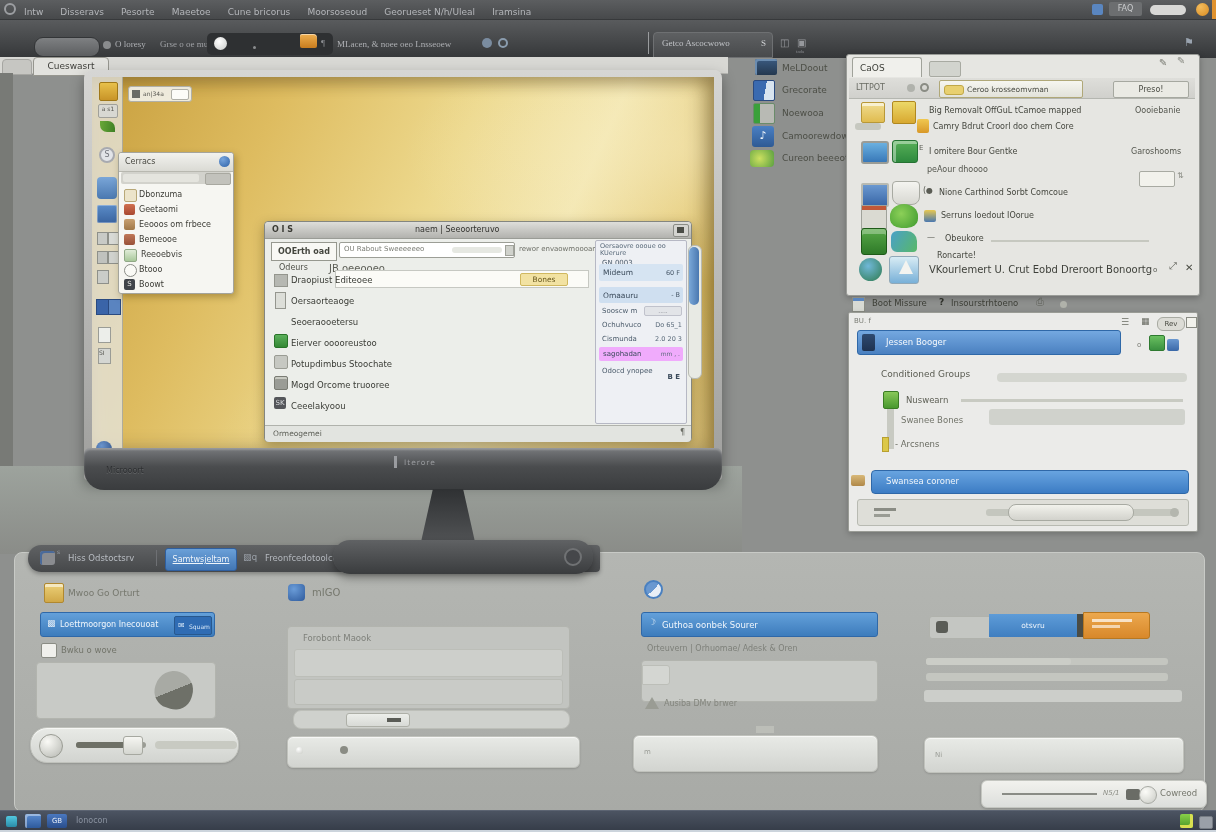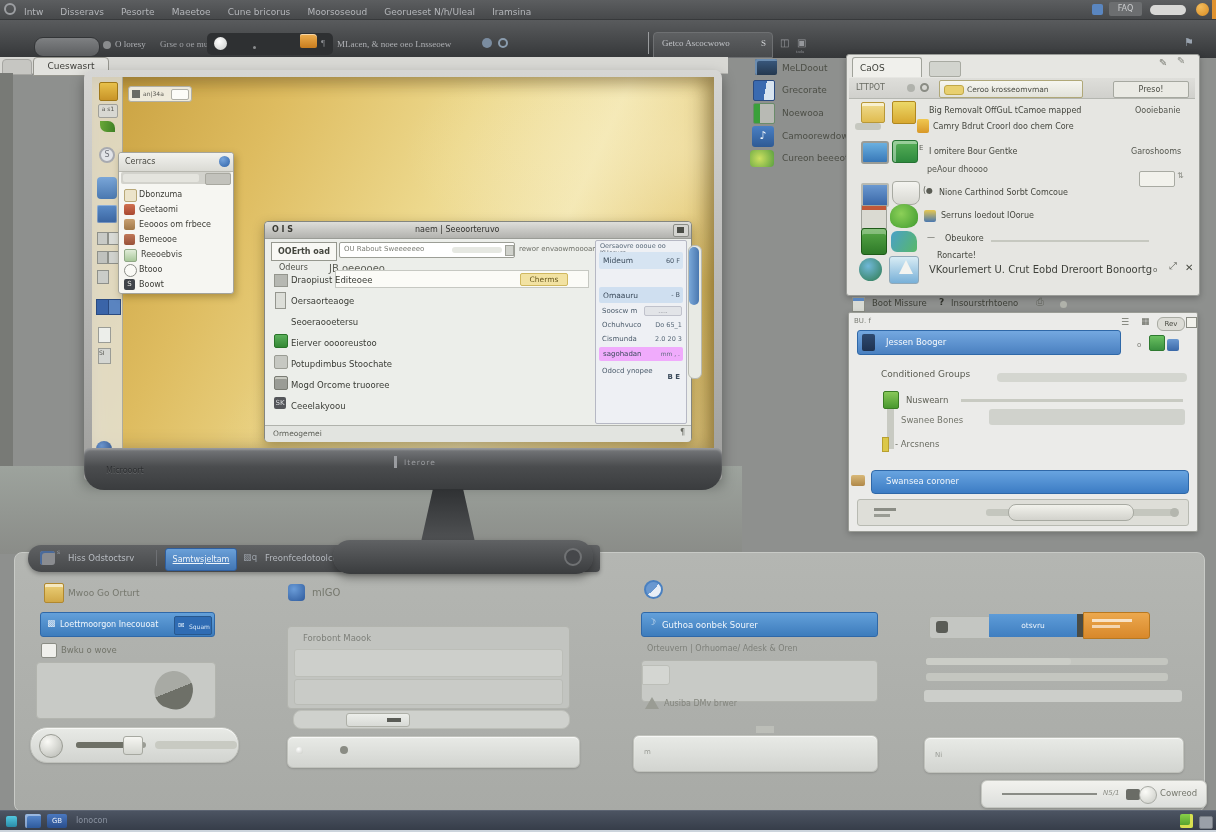--- a/index.html
+++ b/index.html
@@ -151,41 +151,41 @@
       <div class="abs nw" style="left:6px;top:20px;width:64px;height:17px;background:#f8f8f4;border:1px solid #96988f;font-size:8px;font-weight:bold;color:#44463e;text-align:center;line-height:17px;">OOErth oad</div>
       <div class="abs" style="left:74px;top:20px;width:174px;height:14px;background:#ffffff;border:1px solid #9c9e96;border-radius:2px;">
         <span class="abs nw" style="left:4px;top:2px;font-size:7px;color:#7a7c74;">OU Rabout Sweeeeeeo</span>
         <div class="abs" style="left:112px;top:4px;width:50px;height:6px;background:#e6e8e2;border-radius:3px;"></div>
         <div class="abs" style="left:165px;top:2px;width:7px;height:9px;background:#d0d2cc;border:1px solid #a0a29a;"></div>
       </div>
       <span class="abs nw" style="left:254px;top:23px;font-size:7px;color:#6c6e66;">rewor envaowmoooam</span>
       <span class="abs nw" style="left:14px;top:41px;font-size:8px;color:#50524a;">Odeurs</span>
       <span class="abs nw" style="left:64px;top:41px;font-size:10px;color:#5c5e56;">JB oeeooeo</span>
       <div class="abs" style="left:70px;top:48px;width:252px;height:16px;background:#fbfbf7;border:1px solid #c6c8c2;">
-        <div class="abs nw" style="left:184px;top:2px;width:46px;height:11px;background:#f2e2a2;border:1px solid #d0b860;border-radius:2px;font-size:7.5px;color:#6a5a20;text-align:center;line-height:11px;">Cherms</div>
+        <div class="abs nw" style="left:184px;top:2px;width:46px;height:11px;background:#f2e2a2;border:1px solid #d0b860;border-radius:2px;font-size:7.5px;color:#6a5a20;text-align:center;line-height:11px;">Bones</div>
       </div>
 
       <div class="abs" style="left:9px;top:52px;width:12px;height:11px;background:#b6b8b2;border:1px solid #94968e;"></div>
       <span class="abs nw" style="left:26px;top:53px;font-size:8.5px;color:#3a3c36;">Draopiust Editeoee</span>
       <div class="abs" style="left:10px;top:70px;width:9px;height:15px;background:#dcded8;border:1px solid #94968e;"></div>
       <span class="abs nw" style="left:26px;top:74px;font-size:8.5px;color:#3a3c36;">Oersaorteaoge</span>
       <span class="abs nw" style="left:26px;top:95px;font-size:8.5px;color:#3a3c36;">Seoeraooetersu</span>
       <div class="abs" style="left:9px;top:112px;width:12px;height:12px;background:linear-gradient(#5cb05c,#348834);border:1px solid #287428;border-radius:2px;"></div>
       <span class="abs nw" style="left:26px;top:116px;font-size:8.5px;color:#3a3c36;">Eierver ooooreustoo</span>
       <div class="abs" style="left:9px;top:133px;width:12px;height:12px;background:#c6c8c2;border:1px solid #9a9c94;border-radius:2px;"></div>
       <span class="abs nw" style="left:26px;top:137px;font-size:8.5px;color:#3a3c36;">Potupdimbus Stoochate</span>
       <div class="abs" style="left:9px;top:154px;width:12px;height:12px;background:#9a9c96;border:1px solid #7a7c74;border-radius:2px;box-shadow:inset 0 2px 0 #c8cac2;"></div>
       <span class="abs nw" style="left:26px;top:158px;font-size:8.5px;color:#3a3c36;">Mogd Orcome truooree</span>
       <div class="abs" style="left:9px;top:175px;width:12px;height:12px;background:#54565a;border-radius:2px;color:#d8dadc;font-size:7px;text-align:center;line-height:12px;">SK</div>
       <span class="abs nw" style="left:26px;top:179px;font-size:8.5px;color:#3a3c36;">Ceeelakyoou</span>
 
       <div class="abs" style="left:330px;top:18px;width:90px;height:182px;background:#eef0f4;border:1px solid #b6b8c4;border-radius:2px;">
         <span class="abs" style="left:4px;top:2px;width:82px;font-size:6.5px;color:#5a6a7a;white-space:normal;line-height:7px;">Oersaovre oooue oo KUerure</span>
         <span class="abs nw" style="left:6px;top:18px;font-size:7px;color:#4a5a6a;">GN 0003</span>
-        <div class="abs" style="left:3px;top:11px;width:84px;height:17px;background:#d6e4f2;border-radius:2px;">
+        <div class="abs" style="left:3px;top:23px;width:84px;height:17px;background:#d6e4f2;border-radius:2px;">
           <span class="abs nw" style="left:4px;top:4px;font-size:7.5px;color:#3a4a5a;">Mideum</span>
           <span class="abs nw" style="right:3px;top:5px;font-size:6.5px;color:#4a5a6a;">60 F</span>
         </div>
         <div class="abs" style="left:3px;top:46px;width:84px;height:16px;background:#cfdff0;border-radius:2px;">
           <span class="abs nw" style="left:4px;top:4px;font-size:7.5px;color:#3a4a5a;">Omaauru</span>
           <span class="abs nw" style="right:3px;top:4px;font-size:6.5px;color:#4a5a6a;">- B</span>
         </div>
         <span class="abs nw" style="left:6px;top:66px;font-size:7px;color:#4a5a6a;">Sooscw m</span>
         <div class="abs" style="left:48px;top:65px;width:36px;height:8px;background:#e2e4e8;border:1px solid #c0c2cc;border-radius:2px;font-size:6px;color:#8a8c96;text-align:center;line-height:7px;">.....</div>
         <span class="abs nw" style="left:6px;top:80px;font-size:7px;color:#4a5a6a;">Ochuhvuco</span>

